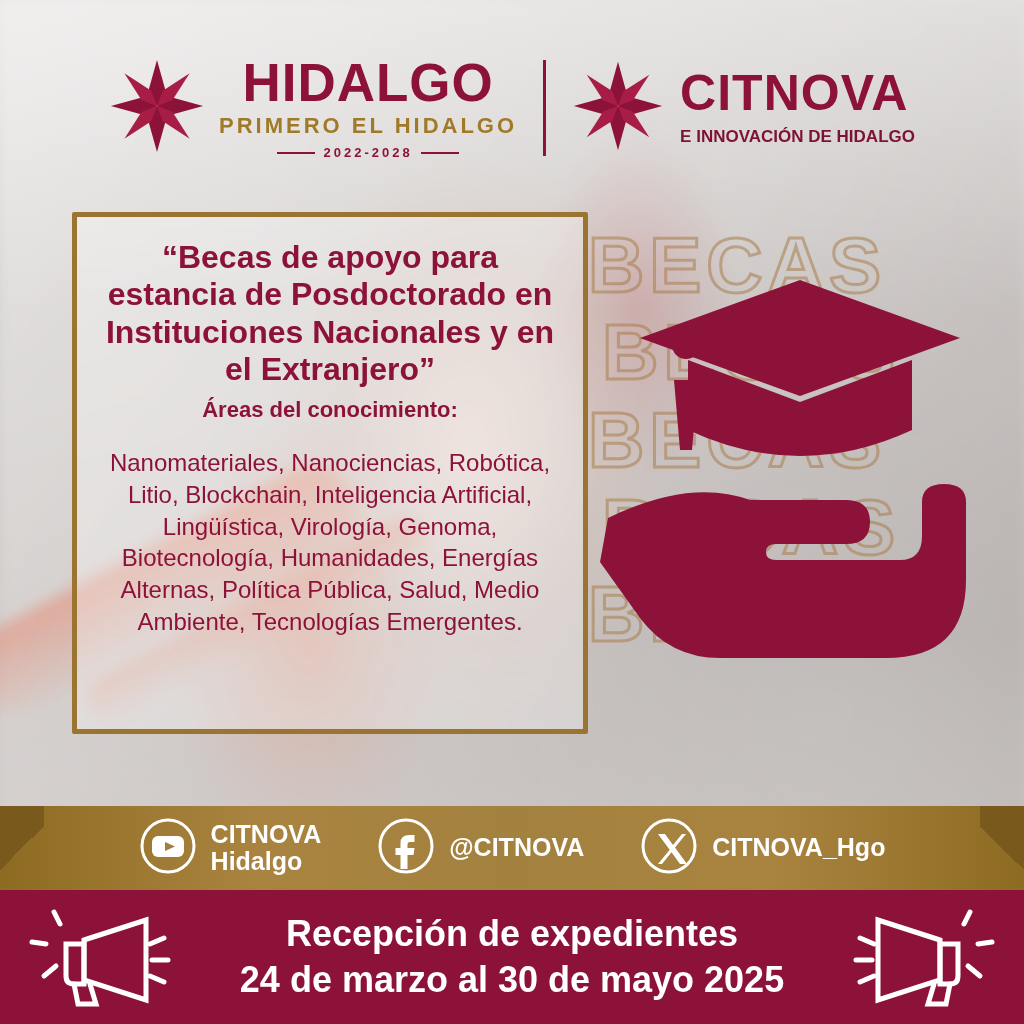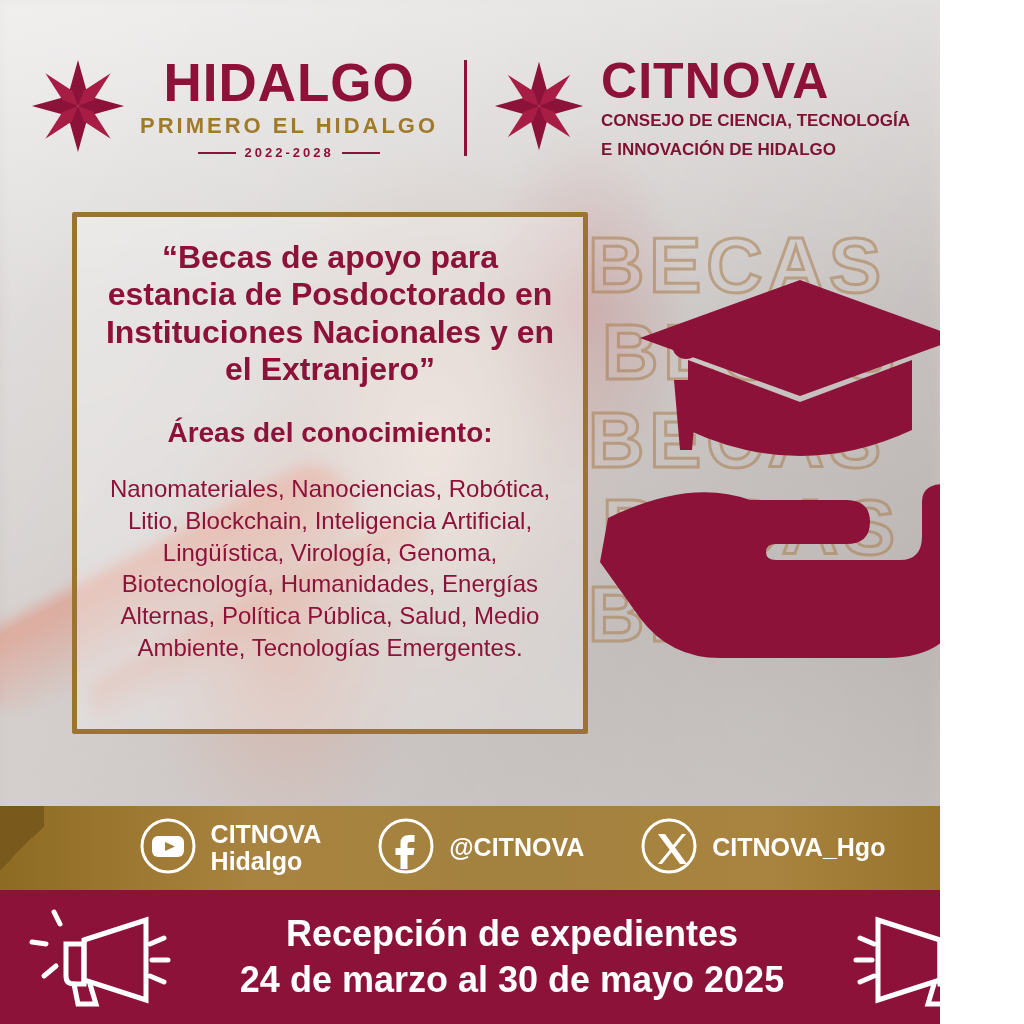--- a/index.html
+++ b/index.html
@@ -3,21 +3,21 @@
 <meta charset="utf-8">
 <style>
   * { box-sizing: border-box; margin: 0; padding: 0; }
   html, body {
     width: 1024px; height: 1024px;
     font-family: "Liberation Sans", sans-serif;
     overflow: hidden;
   }
   .poster {
     position: relative;
-    width: 940px; height: 1024px;
+    width: 1024px; height: 1024px;
     background: linear-gradient(160deg, #d9d6d4 0%, #cfcbc9 25%, #c9c3c1 45%, #bdb6b4 70%, #b3acaa 100%);
     overflow: hidden;
   }
   
   .bg-photo {
     position: absolute; inset: 0;
     background:
       radial-gradient(ellipse 280px 420px at 46% 44%, rgba(236,216,205,0.85) 0%, rgba(214,188,176,0.35) 45%, rgba(0,0,0,0) 72%),
       radial-gradient(ellipse 180px 300px at 30% 62%, rgba(229,128,98,0.45) 0%, rgba(229,128,98,0.10) 55%, rgba(0,0,0,0) 78%),
       radial-gradient(ellipse 150px 260px at 62% 30%, rgba(180,60,60,0.28) 0%, rgba(0,0,0,0) 70%),
@@ -100,21 +100,21 @@
     backdrop-filter: blur(2px);
     z-index: 4;
     padding: 22px 22px 14px 22px;
     text-align: center;
   }
   .card-title {
     color: #8c1239; font-weight: bold; font-size: 32px; line-height: 1.17;
     padding: 0 6px;
   }
   .card-sub {
-    color: #8c1239; font-weight: bold; font-size: 28px; margin-top: 28px;
+    color: #8c1239; font-weight: bold; font-size: 22px; margin-top: 8px;
   }
   .card-body {
     color: #8c1239; font-size: 24px; line-height: 1.33; margin-top: 24px;
     padding: 0 4px;
   }
 
   
   .social-band {
     position: absolute; left: 0; top: 806px; width: 1024px; height: 84px;
     background: linear-gradient(90deg, #8e6b22 0%, #a98440 25%, #b9935019 50%, #a98440 75%, #8e6b22 100%);
@@ -194,21 +194,20 @@
           <g fill="#a71d46">
             <polygon points="84,16 66,44 50,50 56,34"></polygon>
             <polygon points="84,84 56,66 50,50 66,56"></polygon>
             <polygon points="16,84 34,56 50,50 44,66"></polygon>
             <polygon points="16,16 44,34 50,50 34,44"></polygon>
           </g>
         </svg>
       </span>
       <div class="cit-texts">
         <div class="cit-title">CITNOVA</div>
-        <div class="cit-sub">CONSEJO DE CIENCIA, TECNOLOGÍA</div>
         <div class="cit-sub" style="margin-top:8px">E INNOVACIÓN DE HIDALGO</div>
       </div>
     </div>
   </div>
 
   <div class="watermark">
     <div class="wm-row">BECAS</div>
     <div class="wm-row">BECAS</div>
     <div class="wm-row">BECAS</div>
     <div class="wm-row">BECAS</div>

